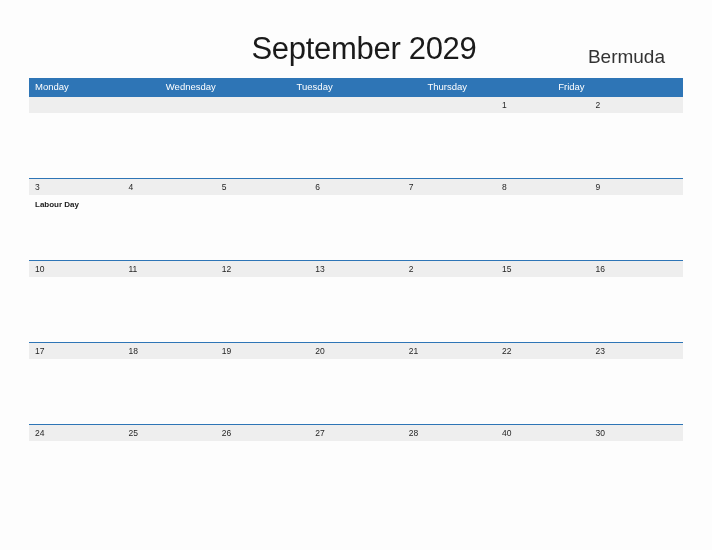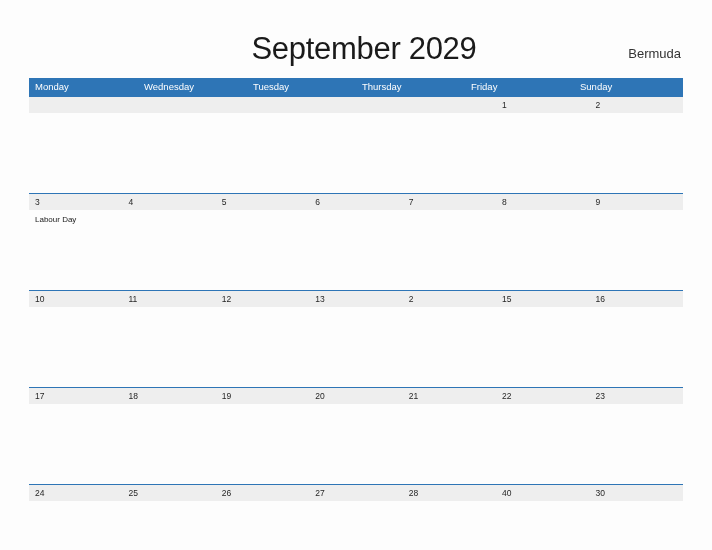--- a/index.html
+++ b/index.html
@@ -70,23 +70,23 @@
     top: 31px;
     text-align: center;
     font-size: 31px;
     color: #1a1a1a;
     font-family: "Liberation Sans", sans-serif;
     letter-spacing: -0.3px;
   }
 
   .cal-location {
     position: absolute;
-    right: 31px;
+    right: 47px;
     top: 46px;
-    font-size: 13px;
+    font-size: 19px;
     color: #333333;
     text-align: right;
   }
 
   
   .calendar {
     position: absolute;
     left: 29px;
     top: 78px;
     width: 654px;
@@ -121,22 +121,23 @@
     box-sizing: border-box;
     padding-left: 6px;
     font-size: 8.5px;
     color: #262626;
     line-height: 16px;
     white-space: nowrap;
   }
 
   .week-body {
     display: flex;
-    height: 80px;
+    height: 65px;
     background: transparent;
+    font-weight: bold;
   }
   .body-cell {
     flex: 1 1 0;
     box-sizing: border-box;
     padding: 4px 4px 0 6px;
     font-size: 8px;
     color: #1a1a1a;
     line-height: 11px;
     overflow: hidden;
   }
@@ -160,21 +161,20 @@
 </div>
 
 <div class="calendar">
 
   <div class="weekday-row">
     <div class="weekday-cell">Monday</div>
     <div class="weekday-cell">Wednesday</div>
     <div class="weekday-cell">Tuesday</div>
     <div class="weekday-cell">Thursday</div>
     <div class="weekday-cell">Friday</div>
-    <div class="weekday-cell">Sunday</div>
   </div>
 
   <div class="week-row">
     <div class="week-dates">
       <div class="date-cell"></div>
       <div class="date-cell"></div>
       <div class="date-cell"></div>
       <div class="date-cell"></div>
       <div class="date-cell"></div>
       <div class="date-cell">1</div>

